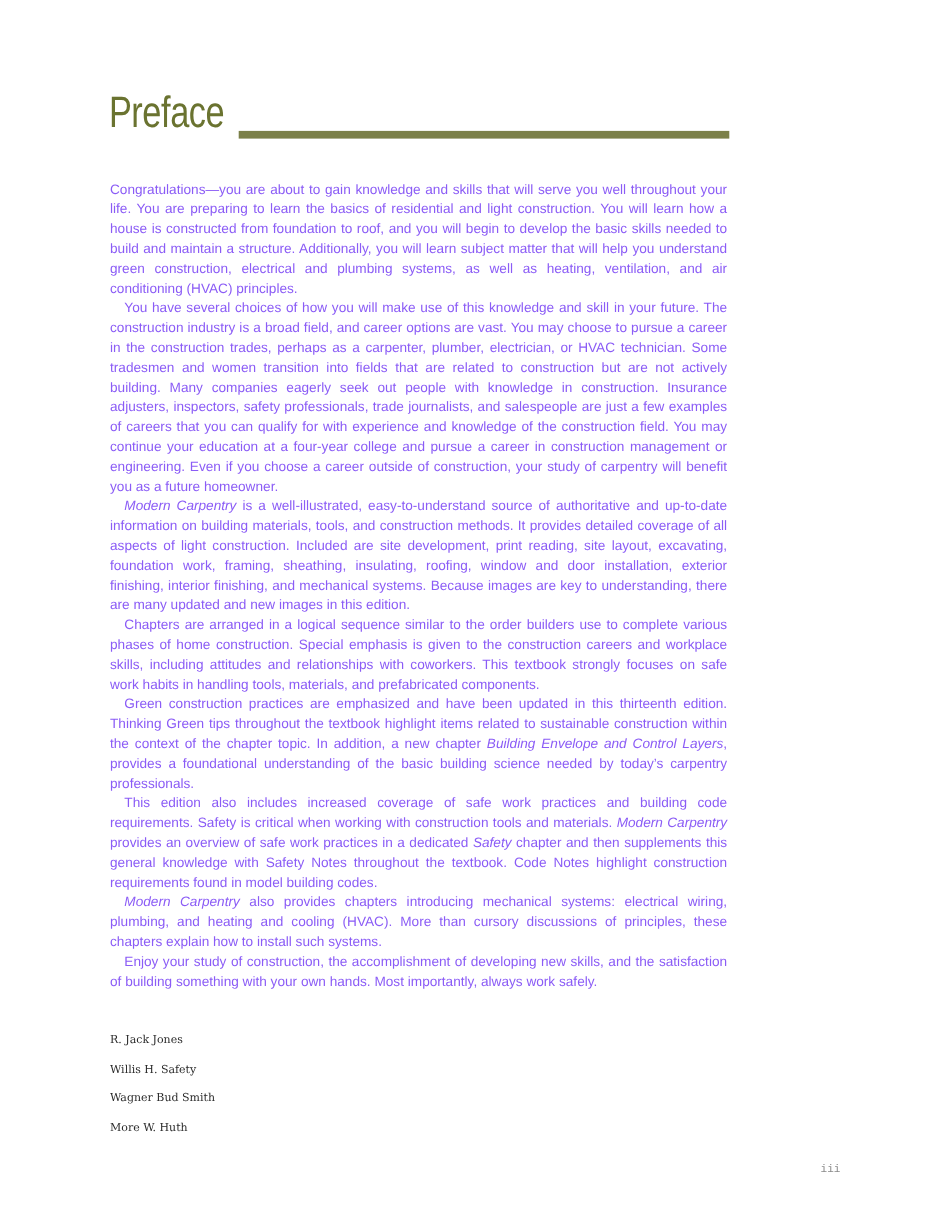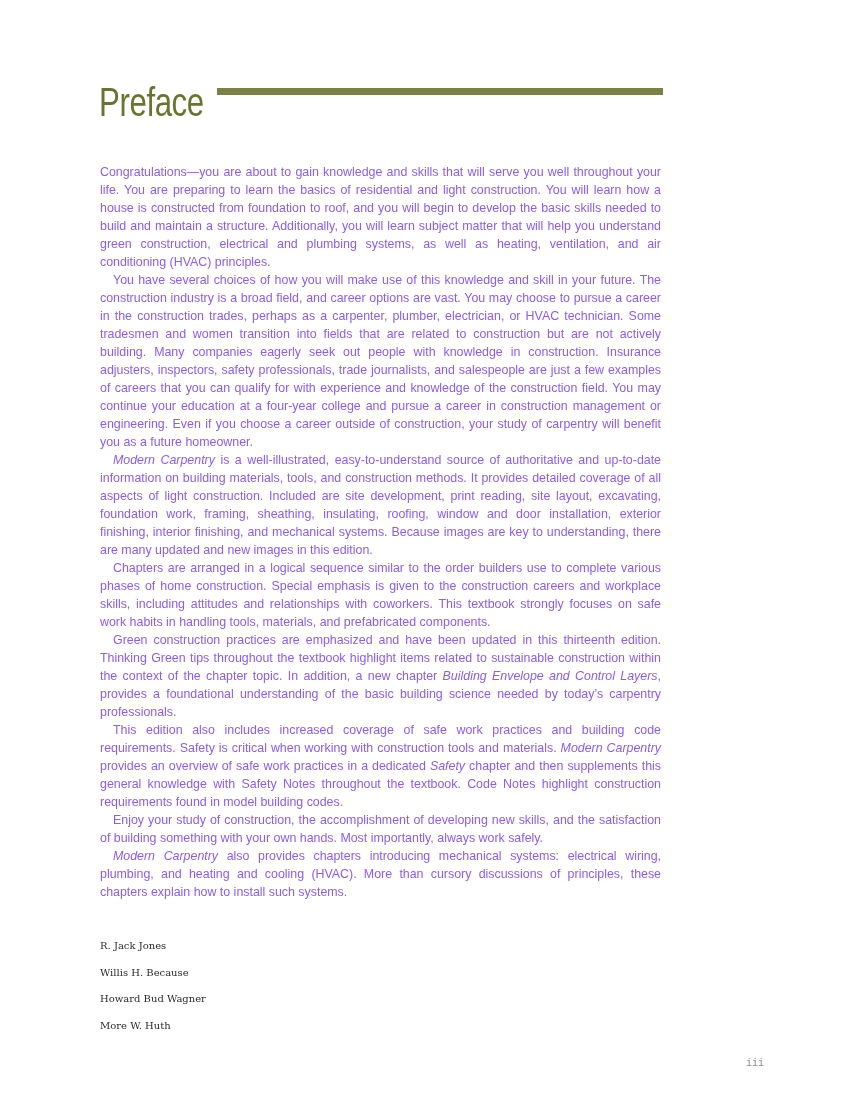--- a/index.html
+++ b/index.html
@@ -1,21 +1,21 @@
 <!DOCTYPE html>
 <html><head>
   <meta charset="utf-8">
   <style>
     html, body { margin: 0; padding: 0; background: #ffffff; }
     body { width: 862px; height: 1112px; position: relative; overflow: hidden; }
     .page { position: absolute; left: 0; top: 0; width: 862px; height: 1112px; }
 
     .title-row {
       position: absolute; left: 99px; top: 78px; width: 564px; height: 48px;
-      display: flex; align-items: flex-start;
+      display: flex; align-items: flex-end;
     }
     .title {
       font-family: "Liberation Sans", sans-serif;
       font-size: 40px; line-height: 48px;
       color: #6a7330;
       transform: scaleX(0.78);
       transform-origin: left center;
       letter-spacing: -0.5px;
       white-space: nowrap;
       width: 140px;
@@ -64,25 +64,25 @@
     <div class="title-rule"></div>
   </div>
 
   <div class="body">
     <p class="first"><span>Congratulations—you are about to gain knowledge and skills that will serve you well throughout your life. You are preparing to learn the basics of residential and light construc­tion. You will learn how a house is constructed from foundation to roof, and you will begin to develop the basic skills needed to build and maintain a structure. Additionally, you will learn subject matter that will help you understand green construction, electrical and plumb­ing systems, as well as heating, ventilation, and air conditioning (HVAC) principles.</span></p>
     <p><span>You have several choices of how you will make use of this knowledge and skill in your future. The construction industry is a broad field, and career options are vast. You may choose to pursue a career in the construction trades, perhaps as a carpenter, plumber, electrician, or HVAC technician. Some tradesmen and women transition into fields that are related to con­struction but are not actively building. Many companies eagerly seek out people with knowl­edge in construction. Insurance adjusters, inspectors, safety professionals, trade journalists, and salespeople are just a few examples of careers that you can qualify for with experience and knowledge of the construction field. You may continue your education at a four-year college and pursue a career in construction management or engineering. Even if you choose a career outside of construction, your study of carpentry will benefit you as a future homeowner.</span></p>
     <p><em>Modern Carpentry</em><span> is a well-illustrated, easy-to-understand source of authoritative and up-to-date information on building materials, tools, and construction methods. It provides detailed coverage of all aspects of light construction. Included are site development, print reading, site layout, excavating, foundation work, framing, sheathing, insulating, roofing, window and door installation, exterior finishing, interior finishing, and mechanical sys­tems. Because images are key to understanding, there are many updated and new images in this edition.</span></p>
     <p><span>Chapters are arranged in a logical sequence similar to the order builders use to complete var­ious phases of home construction. Special emphasis is given to the construction careers and workplace skills, including attitudes and relationships with coworkers. This textbook strongly focuses on safe work habits in handling tools, materials, and prefabricated components.</span></p>
     <p><span>Green construction practices are emphasized and have been updated in this thirteenth edition. Thinking Green tips throughout the textbook highlight items related to sus­tainable construction within the context of the chapter topic. In addition, a new chapter </span><em>Building Envelope and Control Layers</em><span>, provides a foundational understanding of the basic building science needed by today’s carpentry professionals.</span></p>
     <p><span>This edition also includes increased coverage of safe work practices and building code requirements. Safety is critical when working with construction tools and materials. </span><em>Modern Carpentry</em><span> provides an overview of safe work practices in a dedicated </span><em>Safety</em><span> chapter and then supplements this general knowledge with Safety Notes throughout the textbook. Code Notes highlight construction requirements found in model building codes.</span></p>
+    <p><em>Modern Carpentry</em><span> also provides chapters introducing mechanical systems: electrical wir­ing, plumbing, and heating and cooling (HVAC). More than cursory discussions of princi­ples, these chapters explain how to install such systems.</span></p>
     <p><span>Enjoy your study of construction, the accomplishment of developing new skills, and the sat­isfaction of building something with your own hands. Most importantly, always work safely.</span></p>
-    <p><em>Modern Carpentry</em><span> also provides chapters introducing mechanical systems: electrical wir­ing, plumbing, and heating and cooling (HVAC). More than cursory discussions of princi­ples, these chapters explain how to install such systems.</span></p>
   </div>
 
   <div class="authors">
     <div>R. Jack Jones</div>
-    <div>Willis H. Because</div>
-    <div>Howard Bud Wagner</div>
+    <div>Willis H. Safety</div>
+    <div>Wagner Bud Smith</div>
     <div>More W. Huth</div>
   </div>
 
   <div class="folio">iii</div>
 </div>
 
 </body></html>

